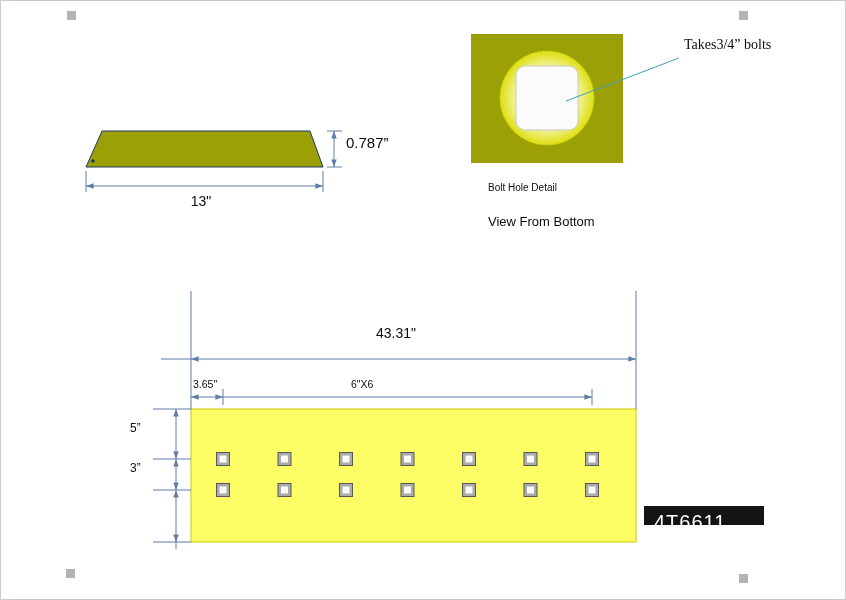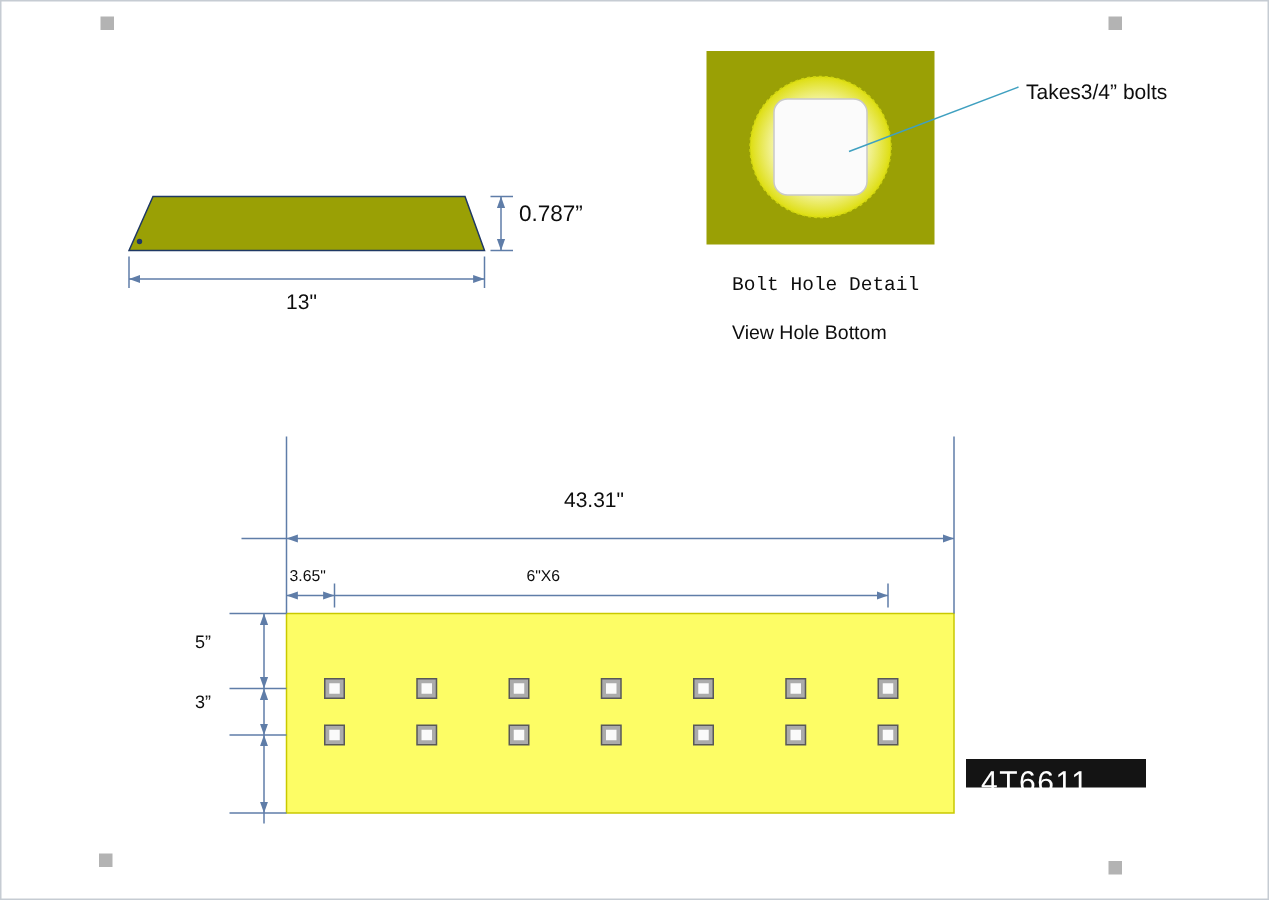--- a/index.html
+++ b/index.html
@@ -5,22 +5,22 @@
   html,body{margin:0;padding:0;background:#ffffff;}
   .page{
     position:relative;width:846px;height:600px;background:#ffffff;
     border:1px solid #c6ccd3;box-sizing:border-box;overflow:hidden;
     font-family:"Liberation Sans",sans-serif;color:#111;
   }
   svg{position:absolute;left:0;top:0;}
   .lbl{position:absolute;white-space:nowrap;color:#0d0d0d;}
   .lbl-13{left:160px;top:192px;width:80px;text-align:center;font-size:14px;}
   .lbl-thick{left:345px;top:133px;font-size:15px;}
-  .lbl-callout{left:683px;top:52px;font-size:14px;}
-  .lbl-detail-title{left:487px;top:181px;font-size:13px;font-family:Liberation Mono, monospace;}
+  .lbl-callout{left:683px;top:36px;font-size:14px;font-family:Liberation Serif, serif;}
+  .lbl-detail-title{left:487px;top:181px;font-size:10px;}
   .lbl-detail-sub{left:487px;top:213px;font-size:13px;}
   .lbl-overall{left:330px;top:324px;width:130px;text-align:center;font-size:14px;}
   .lbl-offset{left:192px;top:377px;font-size:10.5px;}
   .lbl-spacing{left:350px;top:377px;font-size:10.5px;}
   .lbl-5{left:129px;top:420px;font-size:12px;}
   .lbl-3{left:129px;top:460px;font-size:12px;}
   .part-label{
     position:absolute;left:643px;top:505px;width:120px;height:19px;
     background:#141414;color:#ffffff;font-size:20px;line-height:33px;
     padding-left:10px;box-sizing:border-box;letter-spacing:1px;
@@ -128,21 +128,21 @@
       <line class="dim" x1="175" y1="458" x2="175" y2="489" marker-start="url(#arr)" marker-end="url(#arr)"></line>
       <line class="dim" x1="175" y1="489" x2="175" y2="541" marker-start="url(#arr)" marker-end="url(#arr)"></line>
       <line class="dim" x1="175" y1="541" x2="175" y2="548"></line>
     </g>
   </svg>
 
   <div class="lbl lbl-13">13"</div>
   <div class="lbl lbl-thick">0.787”</div>
   <div class="lbl lbl-callout">Takes3/4”  bolts</div>
   <div class="lbl lbl-detail-title">Bolt Hole Detail</div>
-  <div class="lbl lbl-detail-sub">View Hole Bottom</div>
+  <div class="lbl lbl-detail-sub">View From Bottom</div>
   <div class="lbl lbl-overall">43.31"</div>
   <div class="lbl lbl-offset">3.65"</div>
   <div class="lbl lbl-spacing">6"X6</div>
   <div class="lbl lbl-5">5”</div>
   <div class="lbl lbl-3">3”</div>
   <div class="part-label">4T6611</div>
 
 </div>
 
 </body></html>

